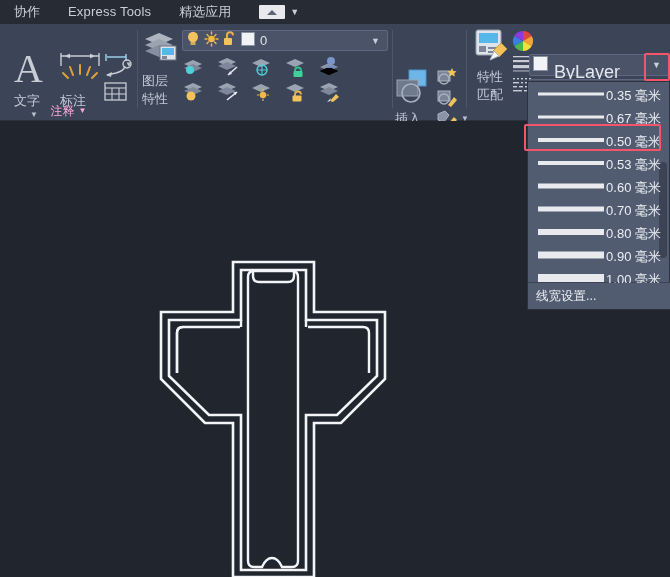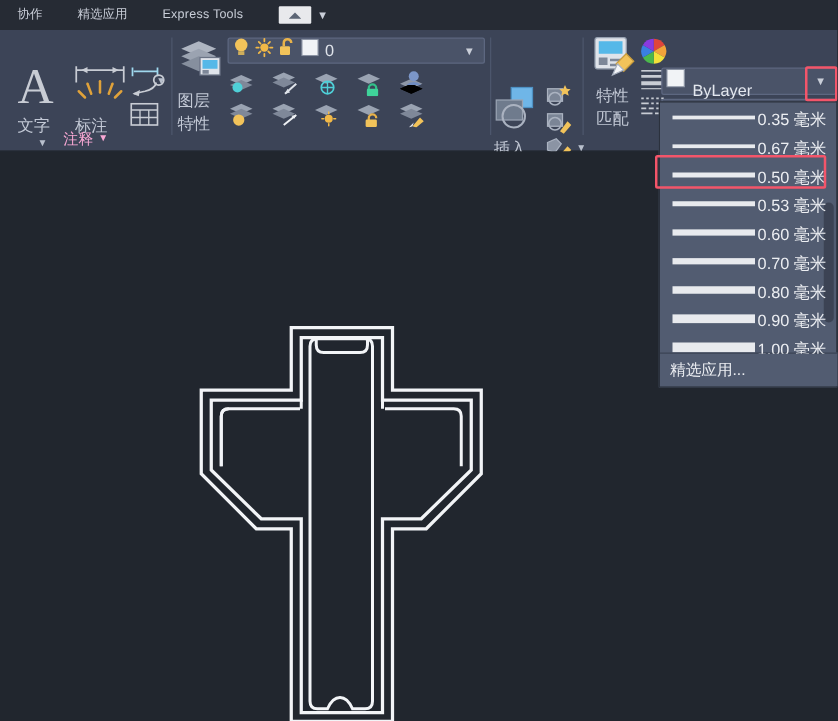--- a/index.html
+++ b/index.html
@@ -11,21 +11,21 @@
   }
   #app { position: relative; width: 670px; height: 577px; }
 
   
   .menubar {
     position: absolute; left:0; top:0; width:670px; height:24px;
     background:#262b34;
     display:flex; align-items:center; gap:0px;
   }
   .menu-item {
-    color:#c9ced8; font-size:10px; padding:0 14px; line-height:24px;
+    color:#c9ced8; font-size:13px; padding:0 14px; line-height:24px;
     white-space:nowrap;
   }
   .menu-item.lat { letter-spacing:.2px; }
   .mini-btn {
     margin-left:14px; width:26px; height:14px; background:#e8e9ec;
     border-radius:1px; display:flex; align-items:center; justify-content:center;
   }
   .mini-btn svg { display:block; }
   .mini-caret { margin-left:5px; color:#c9ced8; font-size:9px; line-height:1; }
 
@@ -70,21 +70,21 @@
   #panel-block { left:393px; width:73px;margin-top:38px; }
   
   #panel-props { left:467px; width:63px; }
 
   
   .bylayer-combo {
     position:absolute; left:529px; top:30px; width:140px; height:22px;
     background:#4a5368; border:1px solid #5d6780; border-radius:2px;
     display:flex; align-items:center; padding:0 3px;
   }
-  .bylayer-combo .txt { color:#e3e7ee; font-size:13px; margin-left:6px;margin-top:15px; }
+  .bylayer-combo .txt { color:#e3e7ee; font-size:18px; margin-left:6px;margin-top:15px; }
   .bylayer-combo .arrow { margin-left:auto; color:#c9ced8; font-size:9px; padding-right:4px; }
   .lw-combo {
     position:absolute; left:529px; top:55px; width:140px; height:24px;
     background:#4a5368; border:1px solid #5d6780; border-radius:2px;
   }
   .lw-combo .arrow {
     position:absolute; right:4px; top:50%; transform:translateY(-50%);
     color:#d6dae2; font-size:9px;
   }
 
@@ -125,22 +125,22 @@
   }
   .canvas svg { display:block; }
 </style>
 </head>
 <body>
 
 <div id="app">
 
   <div class="menubar">
     <div class="menu-item">协作</div>
+    <div class="menu-item lat">Express Tools</div>
     <div class="menu-item">精选应用</div>
-    <div class="menu-item lat">Express Tools</div>
     <div class="mini-btn">
       <svg width="16" height="9" viewBox="0 0 16 9">
           <path d="M3 7 L8 2 L13 7 Z" fill="#5c6575"></path>
         </svg>
     </div>
     <div class="mini-caret">▼</div>
   </div>
 
   <div class="ribbon">
 
@@ -542,20 +542,20 @@
           <div class="lw-line" style="width: 66px; height: 7px;"></div>
           <span class="dd-label">0.90 毫米</span>
         </div>
         <div class="dd-item">
           <div class="lw-line" style="width: 66px; height: 8px;"></div>
           <span class="dd-label">1.00 毫米</span>
         </div>
       </div>
     <div class="dd-thumb"></div>
     <div class="dd-footer">
-      <span>精选应用...</span>
+      <span>线宽设置...</span>
     </div>
   </div>
 
   <div class="redbox" id="hl0" style="left: 644px; top: 53px; width: 26px; height: 28px; border-color: rgb(244, 85, 106);"></div>
   <div class="redbox" id="hl1" style="left: 524px; top: 124px; width: 137px; height: 27px; border-color: rgb(244, 85, 106);"></div>
 
 </div>
 
 </body></html>

